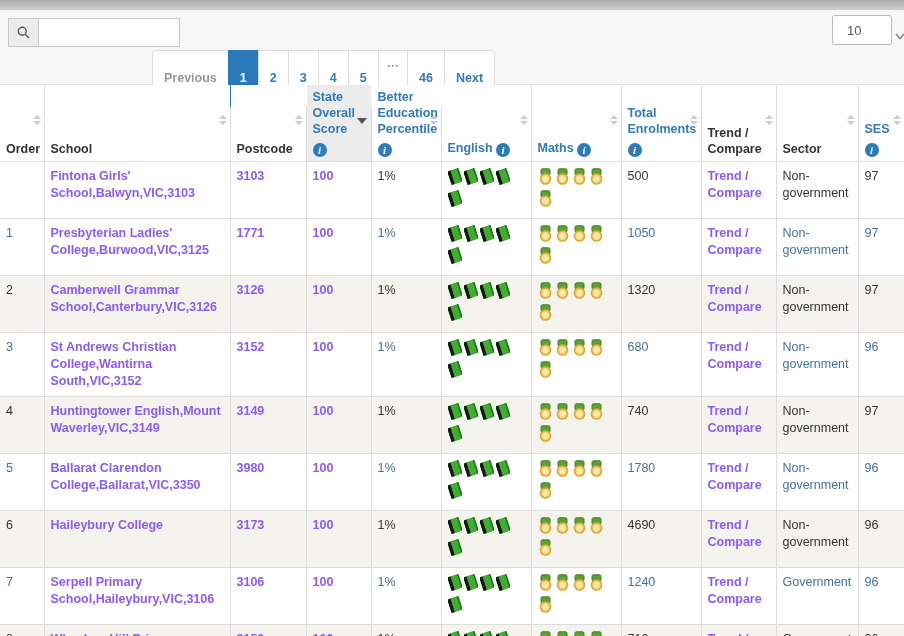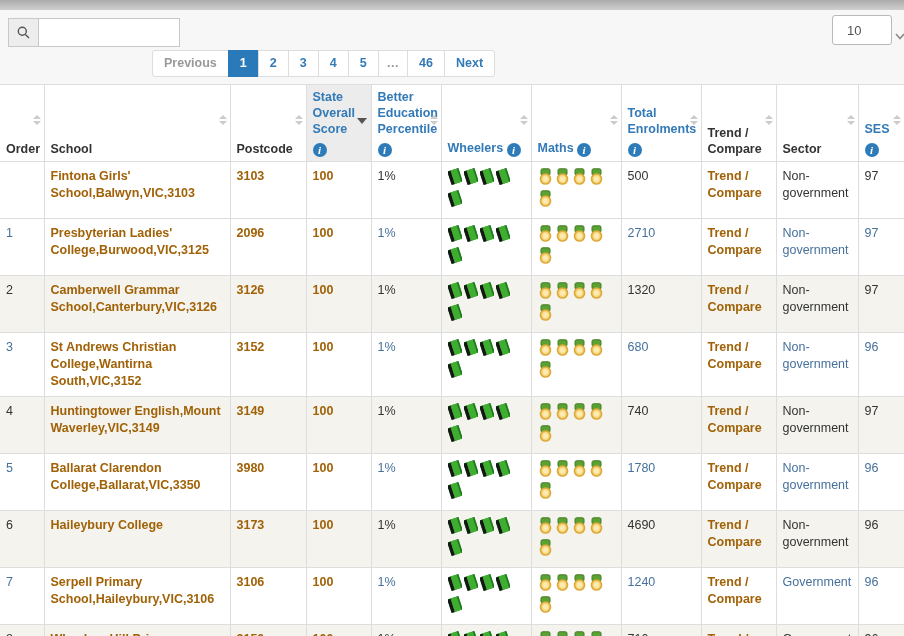--- a/index.html
+++ b/index.html
@@ -30,21 +30,21 @@
     appearance:none; -webkit-appearance:none;
     width:60px; height:30px; border:1px solid #b9b9b9; border-radius:3px;
     background:#fff; font-size:13px; color:#555; padding:0 22px 0 14px;
     font-family:"Liberation Sans",sans-serif; outline:none;
   }
   .select-chevron { position:absolute; right:7px; top:11px; pointer-events:none; }
 
   
   .pagination { position:absolute; left:152px; top:40px; display:flex; }
   .pg-btn {
-    display:block; padding:5px 11px; margin-left:-1px;
+    display:block; padding:20px 11px; margin-left:-1px;
     border:1px solid #ddd; background:#fff;
     font-size:12.5px; font-weight:bold; color:#337ab7;
     text-decoration:none; line-height:15px; cursor:pointer;
   }
   .pg-btn:first-child { margin-left:0; border-radius:3px 0 0 3px; }
   .pg-btn:last-child { border-radius:0 3px 3px 0; }
   .pg-btn.disabled { color:#999; cursor:default; }
   .pg-btn.ellipsis { color:#999; cursor:default; padding:5px 8px; }
   .pg-btn.active { background:#2a7ab9; border-color:#2a7ab9; color:#fff; }
 
@@ -74,21 +74,21 @@
             border-top:4px solid #ccc; }
   .sort-desc { position:absolute; right:4px; top:33px; width:0; height:0;
                border-left:5px solid transparent; border-right:5px solid transparent;
                border-top:6px solid #555; }
 
   tr.stripe-white  { background:#ffffff; }
   tr.stripe-gray   { background:#f4f3ee; }
   tr.tone-blue td  { color:#46719c; }
 
   td { line-height:17px; }
-  .blue-link { color:#a16207; font-weight:bold; text-decoration:none; cursor:pointer; }
+  .blue-link { color:#8b5cf6; font-weight:bold; text-decoration:none; cursor:pointer; }
   .rating-icon { display:inline-block; margin-right:2px; vertical-align:middle; }
 </style>
 </head>
 <body>
 
 <div class="window-strip"></div>
 
 <div class="topbar">
   <div class="search-group">
     <span class="search-addon">
@@ -148,21 +148,21 @@
           </span></th>
         <th><span class="th-label">Postcode</span><span class="sort-carets">
             <span class="c-up"></span>
             <span class="c-down"></span>
           </span></th>
         <th class="sorted"><span class="th-label th-blue">State Overall Score</span><div class="info-row"><span class="info-icon">i</span></div><span class="sort-desc"></span></th>
         <th><span class="th-label th-blue">Better Education Percentile</span><div class="info-row"><span class="info-icon">i</span></div><span class="sort-carets">
             <span class="c-up"></span>
             <span class="c-down"></span>
           </span></th>
-        <th><span class="th-label th-blue">Wheelers</span> <span class="info-icon">i</span><span class="sort-carets">
+        <th><span class="th-label th-blue">English</span> <span class="info-icon">i</span><span class="sort-carets">
             <span class="c-up"></span>
             <span class="c-down"></span>
           </span></th>
         <th><span class="th-label th-blue">Maths</span> <span class="info-icon">i</span><span class="sort-carets">
             <span class="c-up"></span>
             <span class="c-down"></span>
           </span></th>
         <th><span class="th-label th-blue">Total Enrolments</span><div class="info-row"><span class="info-icon">i</span></div><span class="sort-carets">
             <span class="c-up"></span>
             <span class="c-down"></span>
@@ -246,81 +246,81 @@
               <circle cx="7.5" cy="11" r="2.7" fill="#fbeab2"></circle>
             </svg></span></td>
         <td>500</td>
         <td><a class="blue-link">Trend / Compare</a></td>
         <td>Non-government</td>
         <td>97</td>
       </tr>
       <tr class="stripe-white tone-blue">
         <td>1</td>
         <td><a class="blue-link">Presbyterian Ladies' College,Burwood,VIC,3125</a></td>
-        <td><a class="blue-link">2096</a></td>
-        <td><a class="blue-link">100</a></td>
-        <td>1%</td>
-        <td><span class="rating-icon"><svg width="14" height="17" viewBox="0 0 14 17">
-              <g transform="rotate(-18 7 8.5)">
-                <rect x="1.2" y="1.5" width="11.6" height="14" rx="1" fill="#2c9b2c"></rect>
-                <rect x="1.2" y="1.5" width="3.4" height="14" fill="#161616"></rect>
-                <rect x="4.6" y="1.5" width="6.6" height="14" fill="#3fae30"></rect>
-                <rect x="11.2" y="1.5" width="1.6" height="14" fill="#1f7a1f"></rect>
-              </g>
-            </svg></span><span class="rating-icon"><svg width="14" height="17" viewBox="0 0 14 17">
-              <g transform="rotate(-18 7 8.5)">
-                <rect x="1.2" y="1.5" width="11.6" height="14" rx="1" fill="#2c9b2c"></rect>
-                <rect x="1.2" y="1.5" width="3.4" height="14" fill="#161616"></rect>
-                <rect x="4.6" y="1.5" width="6.6" height="14" fill="#3fae30"></rect>
-                <rect x="11.2" y="1.5" width="1.6" height="14" fill="#1f7a1f"></rect>
-              </g>
-            </svg></span><span class="rating-icon"><svg width="14" height="17" viewBox="0 0 14 17">
-              <g transform="rotate(-18 7 8.5)">
-                <rect x="1.2" y="1.5" width="11.6" height="14" rx="1" fill="#2c9b2c"></rect>
-                <rect x="1.2" y="1.5" width="3.4" height="14" fill="#161616"></rect>
-                <rect x="4.6" y="1.5" width="6.6" height="14" fill="#3fae30"></rect>
-                <rect x="11.2" y="1.5" width="1.6" height="14" fill="#1f7a1f"></rect>
-              </g>
-            </svg></span><span class="rating-icon"><svg width="14" height="17" viewBox="0 0 14 17">
-              <g transform="rotate(-18 7 8.5)">
-                <rect x="1.2" y="1.5" width="11.6" height="14" rx="1" fill="#2c9b2c"></rect>
-                <rect x="1.2" y="1.5" width="3.4" height="14" fill="#161616"></rect>
-                <rect x="4.6" y="1.5" width="6.6" height="14" fill="#3fae30"></rect>
-                <rect x="11.2" y="1.5" width="1.6" height="14" fill="#1f7a1f"></rect>
-              </g>
-            </svg></span><span class="rating-icon"><svg width="14" height="17" viewBox="0 0 14 17">
-              <g transform="rotate(-18 7 8.5)">
-                <rect x="1.2" y="1.5" width="11.6" height="14" rx="1" fill="#2c9b2c"></rect>
-                <rect x="1.2" y="1.5" width="3.4" height="14" fill="#161616"></rect>
-                <rect x="4.6" y="1.5" width="6.6" height="14" fill="#3fae30"></rect>
-                <rect x="11.2" y="1.5" width="1.6" height="14" fill="#1f7a1f"></rect>
-              </g>
-            </svg></span></td>
-        <td><span class="rating-icon"><svg width="15" height="17" viewBox="0 0 15 17">
-              <rect x="3" y="0.8" width="9" height="6.4" rx="1.5" fill="#5aa332" stroke="#447a24" stroke-width="1"></rect>
-              <circle cx="7.5" cy="11" r="5" fill="#f6d77d" stroke="#dda938" stroke-width="1.7"></circle>
-              <circle cx="7.5" cy="11" r="2.7" fill="#fbeab2"></circle>
-            </svg></span><span class="rating-icon"><svg width="15" height="17" viewBox="0 0 15 17">
-              <rect x="3" y="0.8" width="9" height="6.4" rx="1.5" fill="#5aa332" stroke="#447a24" stroke-width="1"></rect>
-              <circle cx="7.5" cy="11" r="5" fill="#f6d77d" stroke="#dda938" stroke-width="1.7"></circle>
-              <circle cx="7.5" cy="11" r="2.7" fill="#fbeab2"></circle>
-            </svg></span><span class="rating-icon"><svg width="15" height="17" viewBox="0 0 15 17">
-              <rect x="3" y="0.8" width="9" height="6.4" rx="1.5" fill="#5aa332" stroke="#447a24" stroke-width="1"></rect>
-              <circle cx="7.5" cy="11" r="5" fill="#f6d77d" stroke="#dda938" stroke-width="1.7"></circle>
-              <circle cx="7.5" cy="11" r="2.7" fill="#fbeab2"></circle>
-            </svg></span><span class="rating-icon"><svg width="15" height="17" viewBox="0 0 15 17">
-              <rect x="3" y="0.8" width="9" height="6.4" rx="1.5" fill="#5aa332" stroke="#447a24" stroke-width="1"></rect>
-              <circle cx="7.5" cy="11" r="5" fill="#f6d77d" stroke="#dda938" stroke-width="1.7"></circle>
-              <circle cx="7.5" cy="11" r="2.7" fill="#fbeab2"></circle>
-            </svg></span><span class="rating-icon"><svg width="15" height="17" viewBox="0 0 15 17">
-              <rect x="3" y="0.8" width="9" height="6.4" rx="1.5" fill="#5aa332" stroke="#447a24" stroke-width="1"></rect>
-              <circle cx="7.5" cy="11" r="5" fill="#f6d77d" stroke="#dda938" stroke-width="1.7"></circle>
-              <circle cx="7.5" cy="11" r="2.7" fill="#fbeab2"></circle>
-            </svg></span></td>
-        <td>2710</td>
+        <td><a class="blue-link">1771</a></td>
+        <td><a class="blue-link">100</a></td>
+        <td>1%</td>
+        <td><span class="rating-icon"><svg width="14" height="17" viewBox="0 0 14 17">
+              <g transform="rotate(-18 7 8.5)">
+                <rect x="1.2" y="1.5" width="11.6" height="14" rx="1" fill="#2c9b2c"></rect>
+                <rect x="1.2" y="1.5" width="3.4" height="14" fill="#161616"></rect>
+                <rect x="4.6" y="1.5" width="6.6" height="14" fill="#3fae30"></rect>
+                <rect x="11.2" y="1.5" width="1.6" height="14" fill="#1f7a1f"></rect>
+              </g>
+            </svg></span><span class="rating-icon"><svg width="14" height="17" viewBox="0 0 14 17">
+              <g transform="rotate(-18 7 8.5)">
+                <rect x="1.2" y="1.5" width="11.6" height="14" rx="1" fill="#2c9b2c"></rect>
+                <rect x="1.2" y="1.5" width="3.4" height="14" fill="#161616"></rect>
+                <rect x="4.6" y="1.5" width="6.6" height="14" fill="#3fae30"></rect>
+                <rect x="11.2" y="1.5" width="1.6" height="14" fill="#1f7a1f"></rect>
+              </g>
+            </svg></span><span class="rating-icon"><svg width="14" height="17" viewBox="0 0 14 17">
+              <g transform="rotate(-18 7 8.5)">
+                <rect x="1.2" y="1.5" width="11.6" height="14" rx="1" fill="#2c9b2c"></rect>
+                <rect x="1.2" y="1.5" width="3.4" height="14" fill="#161616"></rect>
+                <rect x="4.6" y="1.5" width="6.6" height="14" fill="#3fae30"></rect>
+                <rect x="11.2" y="1.5" width="1.6" height="14" fill="#1f7a1f"></rect>
+              </g>
+            </svg></span><span class="rating-icon"><svg width="14" height="17" viewBox="0 0 14 17">
+              <g transform="rotate(-18 7 8.5)">
+                <rect x="1.2" y="1.5" width="11.6" height="14" rx="1" fill="#2c9b2c"></rect>
+                <rect x="1.2" y="1.5" width="3.4" height="14" fill="#161616"></rect>
+                <rect x="4.6" y="1.5" width="6.6" height="14" fill="#3fae30"></rect>
+                <rect x="11.2" y="1.5" width="1.6" height="14" fill="#1f7a1f"></rect>
+              </g>
+            </svg></span><span class="rating-icon"><svg width="14" height="17" viewBox="0 0 14 17">
+              <g transform="rotate(-18 7 8.5)">
+                <rect x="1.2" y="1.5" width="11.6" height="14" rx="1" fill="#2c9b2c"></rect>
+                <rect x="1.2" y="1.5" width="3.4" height="14" fill="#161616"></rect>
+                <rect x="4.6" y="1.5" width="6.6" height="14" fill="#3fae30"></rect>
+                <rect x="11.2" y="1.5" width="1.6" height="14" fill="#1f7a1f"></rect>
+              </g>
+            </svg></span></td>
+        <td><span class="rating-icon"><svg width="15" height="17" viewBox="0 0 15 17">
+              <rect x="3" y="0.8" width="9" height="6.4" rx="1.5" fill="#5aa332" stroke="#447a24" stroke-width="1"></rect>
+              <circle cx="7.5" cy="11" r="5" fill="#f6d77d" stroke="#dda938" stroke-width="1.7"></circle>
+              <circle cx="7.5" cy="11" r="2.7" fill="#fbeab2"></circle>
+            </svg></span><span class="rating-icon"><svg width="15" height="17" viewBox="0 0 15 17">
+              <rect x="3" y="0.8" width="9" height="6.4" rx="1.5" fill="#5aa332" stroke="#447a24" stroke-width="1"></rect>
+              <circle cx="7.5" cy="11" r="5" fill="#f6d77d" stroke="#dda938" stroke-width="1.7"></circle>
+              <circle cx="7.5" cy="11" r="2.7" fill="#fbeab2"></circle>
+            </svg></span><span class="rating-icon"><svg width="15" height="17" viewBox="0 0 15 17">
+              <rect x="3" y="0.8" width="9" height="6.4" rx="1.5" fill="#5aa332" stroke="#447a24" stroke-width="1"></rect>
+              <circle cx="7.5" cy="11" r="5" fill="#f6d77d" stroke="#dda938" stroke-width="1.7"></circle>
+              <circle cx="7.5" cy="11" r="2.7" fill="#fbeab2"></circle>
+            </svg></span><span class="rating-icon"><svg width="15" height="17" viewBox="0 0 15 17">
+              <rect x="3" y="0.8" width="9" height="6.4" rx="1.5" fill="#5aa332" stroke="#447a24" stroke-width="1"></rect>
+              <circle cx="7.5" cy="11" r="5" fill="#f6d77d" stroke="#dda938" stroke-width="1.7"></circle>
+              <circle cx="7.5" cy="11" r="2.7" fill="#fbeab2"></circle>
+            </svg></span><span class="rating-icon"><svg width="15" height="17" viewBox="0 0 15 17">
+              <rect x="3" y="0.8" width="9" height="6.4" rx="1.5" fill="#5aa332" stroke="#447a24" stroke-width="1"></rect>
+              <circle cx="7.5" cy="11" r="5" fill="#f6d77d" stroke="#dda938" stroke-width="1.7"></circle>
+              <circle cx="7.5" cy="11" r="2.7" fill="#fbeab2"></circle>
+            </svg></span></td>
+        <td>1050</td>
         <td><a class="blue-link">Trend / Compare</a></td>
         <td>Non-government</td>
         <td>97</td>
       </tr>
       <tr class="stripe-gray tone-dark">
         <td>2</td>
         <td><a class="blue-link">Camberwell Grammar School,Canterbury,VIC,3126</a></td>
         <td><a class="blue-link">3126</a></td>
         <td><a class="blue-link">100</a></td>
         <td>1%</td>

